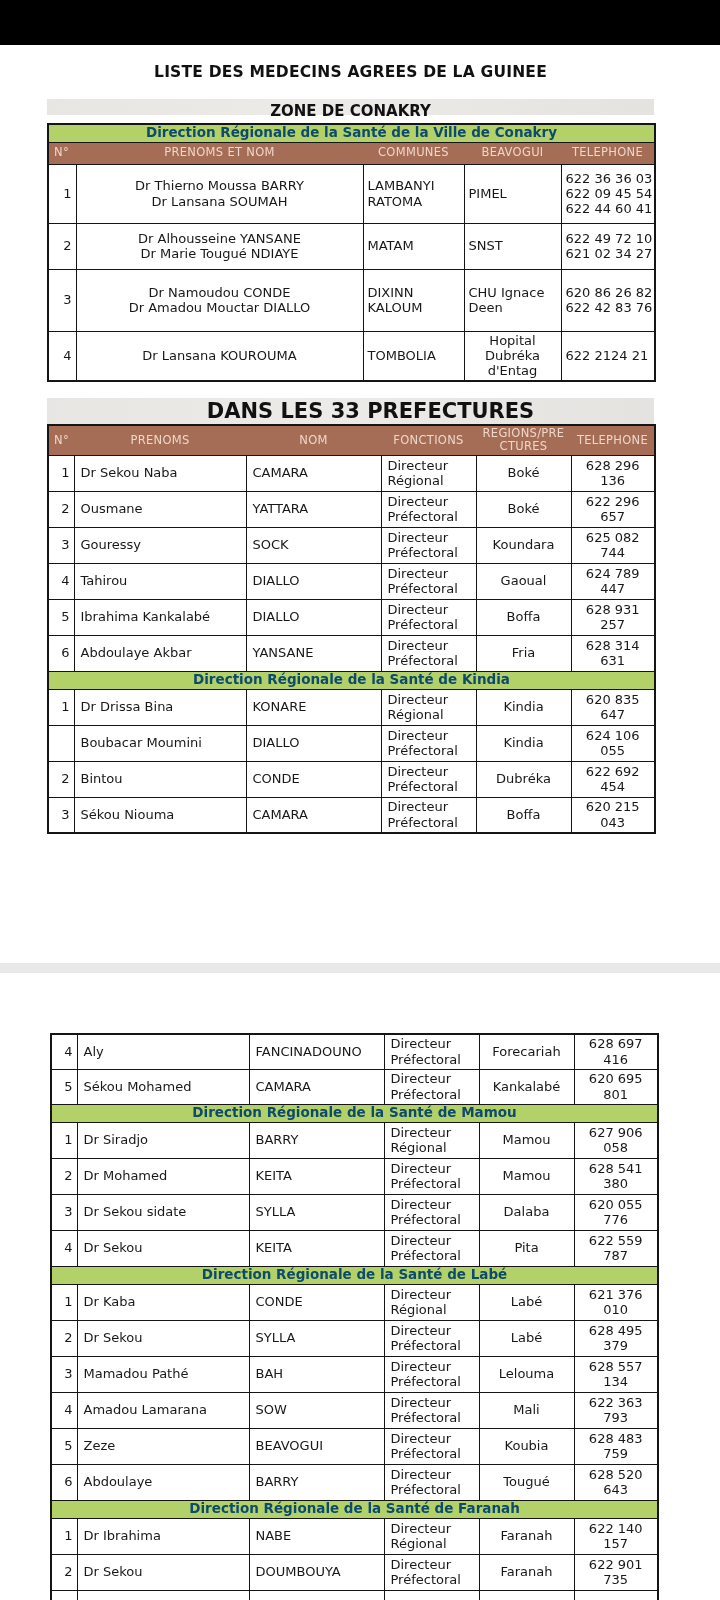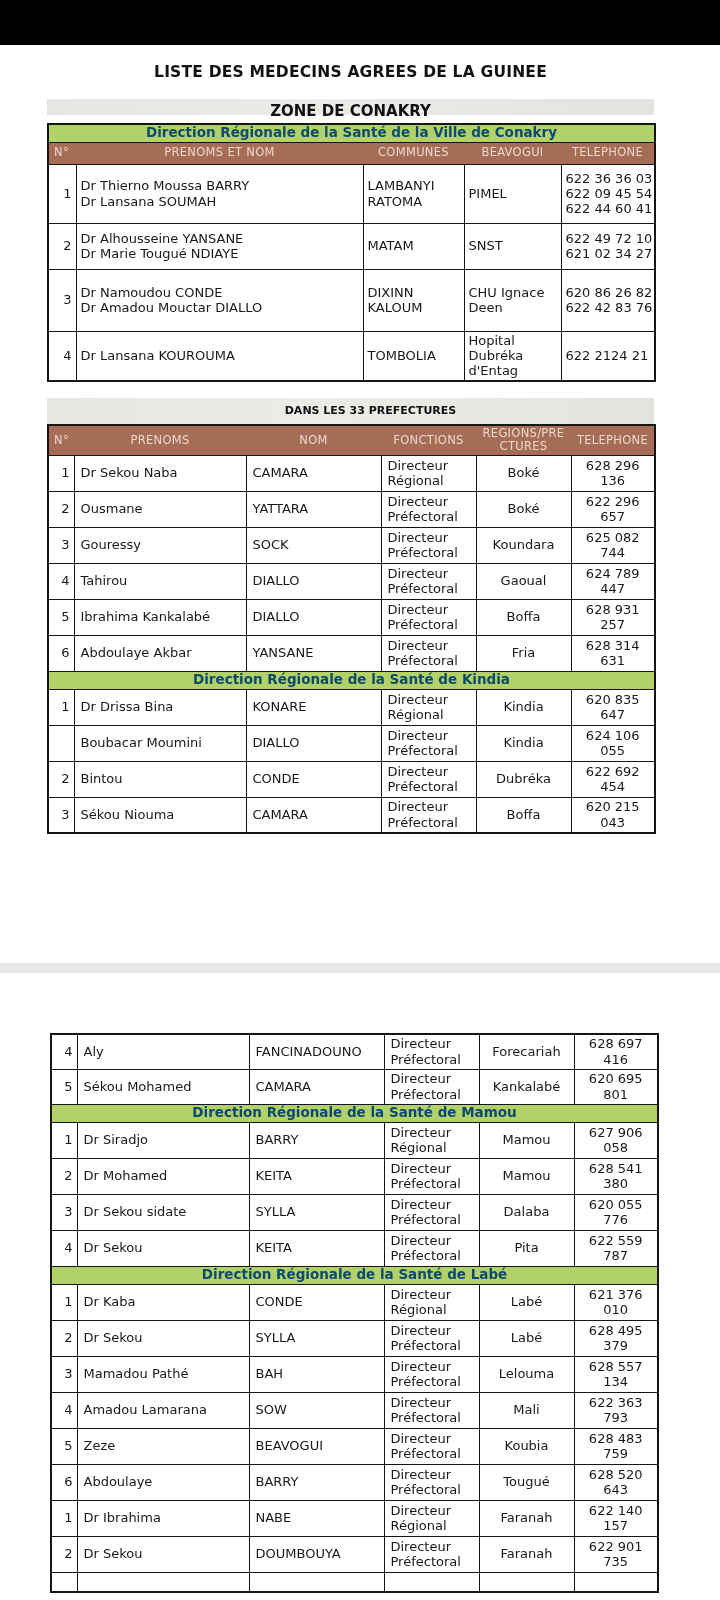--- a/index.html
+++ b/index.html
@@ -27,21 +27,21 @@
   .doc-title{
     position:absolute;top:18px;left:47px;width:607px;
     text-align:center;font-size:15.5px;font-weight:bold;letter-spacing:0.2px;color:#111;
   }
   .band-gray{
     position:absolute;left:47px;width:607px;
     background:linear-gradient(90deg,#e8e6e3,#edebe8 45%,#e5e3e0);
     text-align:center;font-weight:bold;color:#111;
   }
   .conakry-band{top:54px;height:16px;line-height:24px;font-size:15px;}
-  .pref-band{top:353px;height:26px;line-height:26px;font-size:11px;padding-left:40px;}
+  .pref-band{top:353px;height:26px;line-height:26px;font-size:21px;padding-left:40px;}
 
   table{
     position:absolute;border-collapse:collapse;table-layout:fixed;
     width:607px;background:#fff;border:2px solid var(--line);
   }
   #conakry-table{top:78px;left:47px;}
   #pref1-table{top:379px;left:47px;}
   #pref2-table{top:60px;left:50px;}
 
   td{
@@ -61,21 +61,21 @@
     letter-spacing:0.3px;padding:1px 2px;line-height:1.15;
   }
   tr.colhead td.first{text-align:left;padding-left:5px;}
   tr.colhead.h22 td{height:22px;}
   tr.colhead.h30 td{height:30px;}
 
   td.num{text-align:right;padding-right:4px;}
   td.left{text-align:left;padding-left:6px;}
   td.center{text-align:center;}
   td.lines div{white-space:nowrap;}
-  td.lines.ctr div{text-align:left;}
+  td.lines.ctr div{text-align:center;}
   td.lines.lft div{text-align:left;}
 
   tr.pref-row{height:36px;}
   tr.lead-row{height:35px;}
   tr.partial{height:20px;}
   tr.c-r0{height:59px;}
   tr.c-r1{height:46px;}
   tr.c-r2{height:62px;}
   tr.c-r3{height:50px;}
 </style>
@@ -396,20 +396,23 @@
           <td class="center">628 483 759</td>
         </tr>
         <tr class="pref-row">
           <td class="num">6</td>
           <td class="left">Abdoulaye</td>
           <td class="left">BARRY</td>
           <td class="left">Directeur Préfectoral</td>
           <td class="center">Tougué</td>
           <td class="center">628 520 643</td>
         </tr>
+        <tr class="section-band">
+          <td class="" colspan="6">Direction Régionale de la Santé de Faranah</td>
+        </tr>
         <tr class="pref-row">
           <td class="num">1</td>
           <td class="left">Dr Ibrahima</td>
           <td class="left">NABE</td>
           <td class="left">Directeur Régional</td>
           <td class="center">Faranah</td>
           <td class="center">622 140 157</td>
         </tr>
         <tr class="pref-row">
           <td class="num">2</td>

